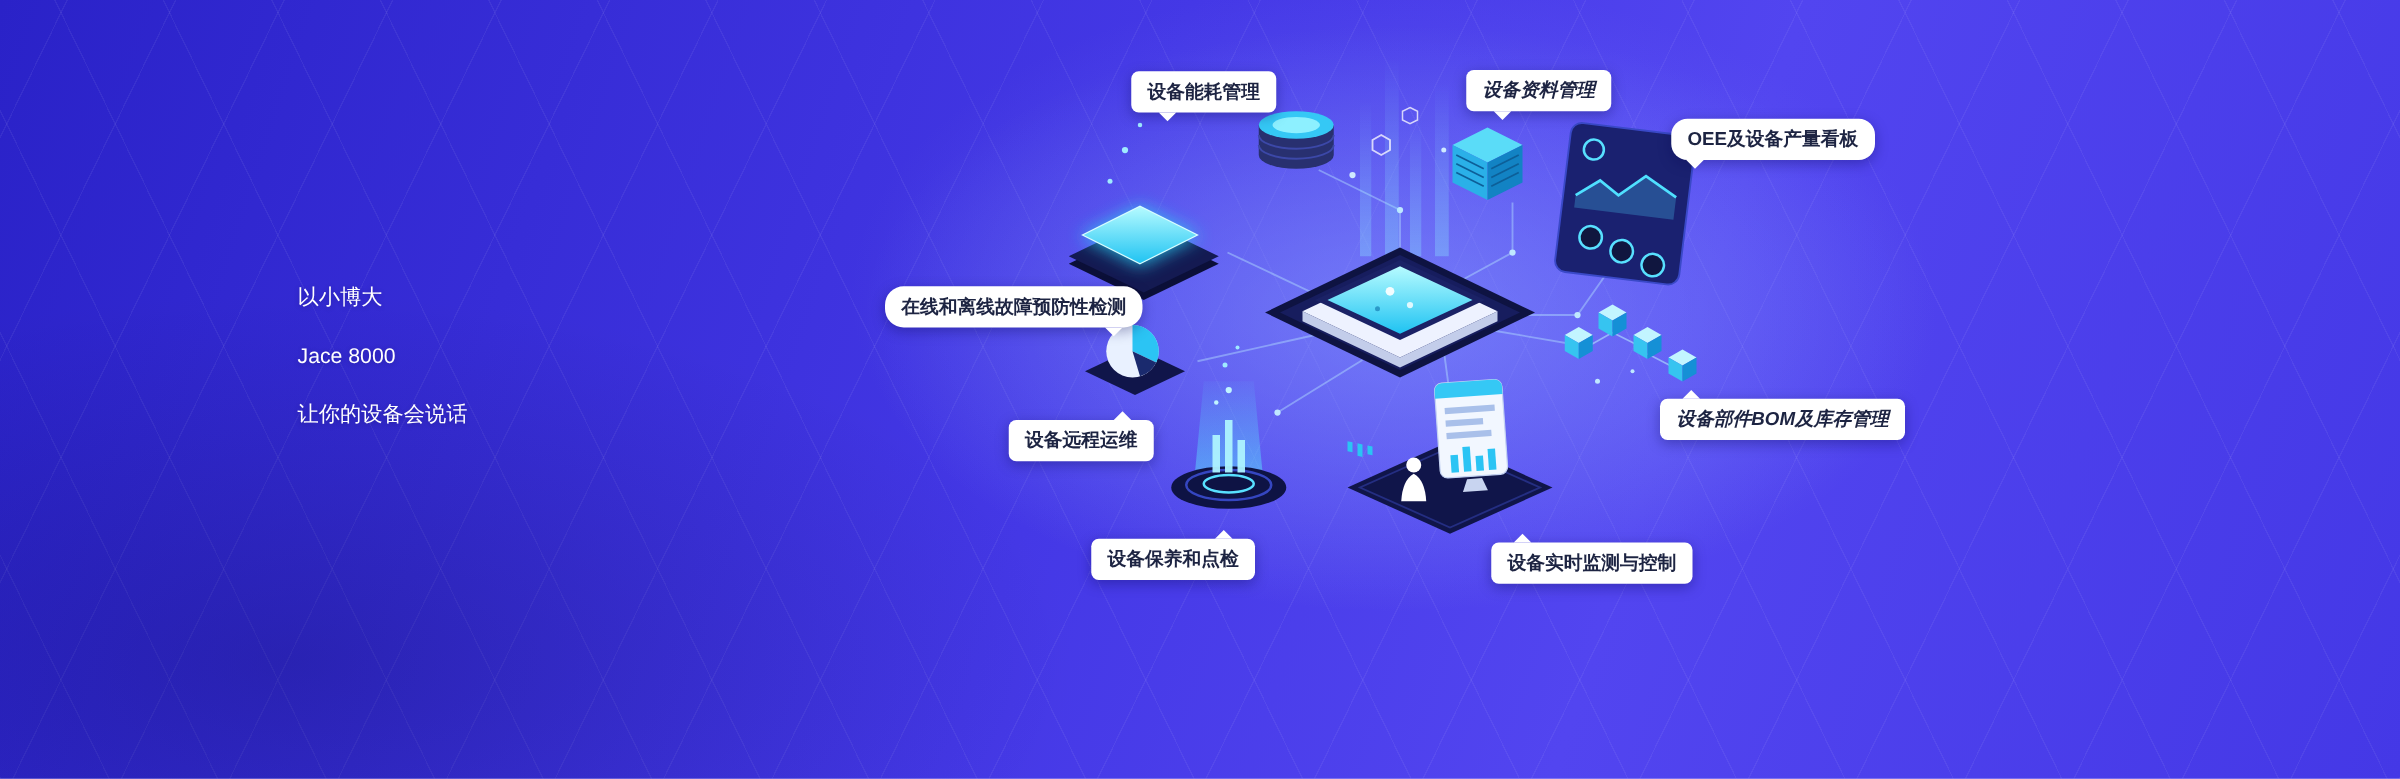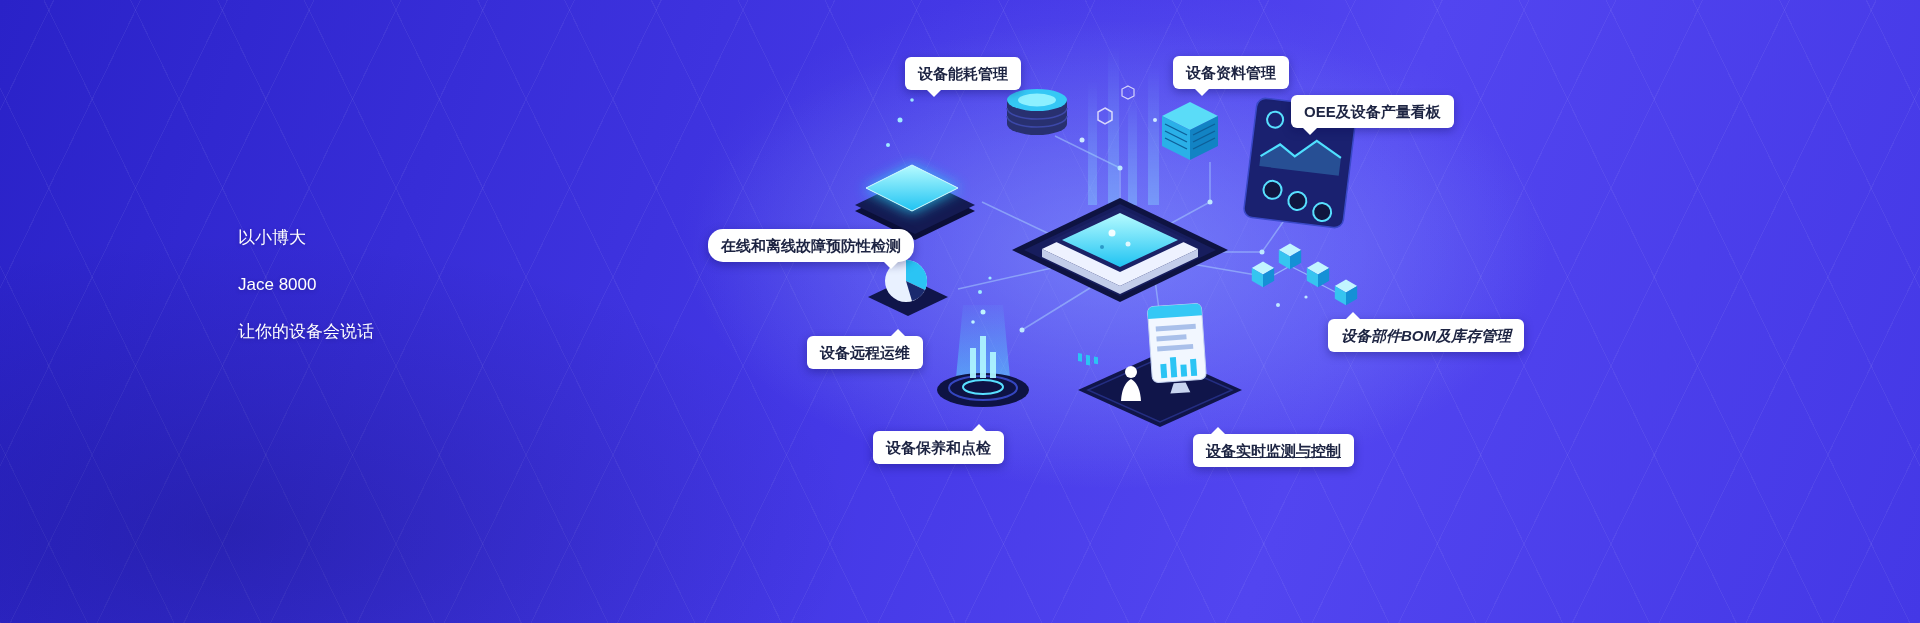--- a/index.html
+++ b/index.html
@@ -245,19 +245,19 @@
       </g>
       <g fill="#ffffff">
         <circle cx="481" cy="372" r="6"></circle>
         <path d="M481,379 q-9,5 -10,22 l20,0 q-1,-17 -10,-22 Z"></path>
       </g>
     </g>
   </svg>
 </div>
 
 <div class="callout tail-b" style="left:905px;  top:57px;"><span>设备能耗管理</span></div>
-<div class="callout tail-b" style="left:1173px; top:56px;"><span>设备资料管理</span></div>
-<div class="callout tail-bl" style="left:1291px; top:95px;"><span>OEE及设备产量看板</span></div>
+<div class="callout tail-b" style="left:1173px; top:56px;font-style:italic;"><span>设备资料管理</span></div>
+<div class="callout tail-bl" style="left:1337px; top:95px;border-radius:13px;"><span>OEE及设备产量看板</span></div>
 <div class="callout tail-br" style="left:708px;  top:229px;border-radius:15px;"><span>在线和离线故障预防性检测</span></div>
 <div class="callout tail-tr" style="left:794px;  top:336px;margin-left:13px;"><span>设备远程运维</span></div>
 <div class="callout tail-tl" style="left:1328px; top:319px;font-style:italic;"><span>设备部件BOM及库存管理</span></div>
 <div class="callout tail-tr" style="left:873px;  top:431px;"><span>设备保养和点检</span></div>
-<div class="callout tail-tl" style="left:1193px; top:434px;text-decoration:underline;"><span>设备实时监测与控制</span></div>
+<div class="callout tail-tl" style="left:1193px; top:434px;"><span>设备实时监测与控制</span></div>
 
 </body></html>

